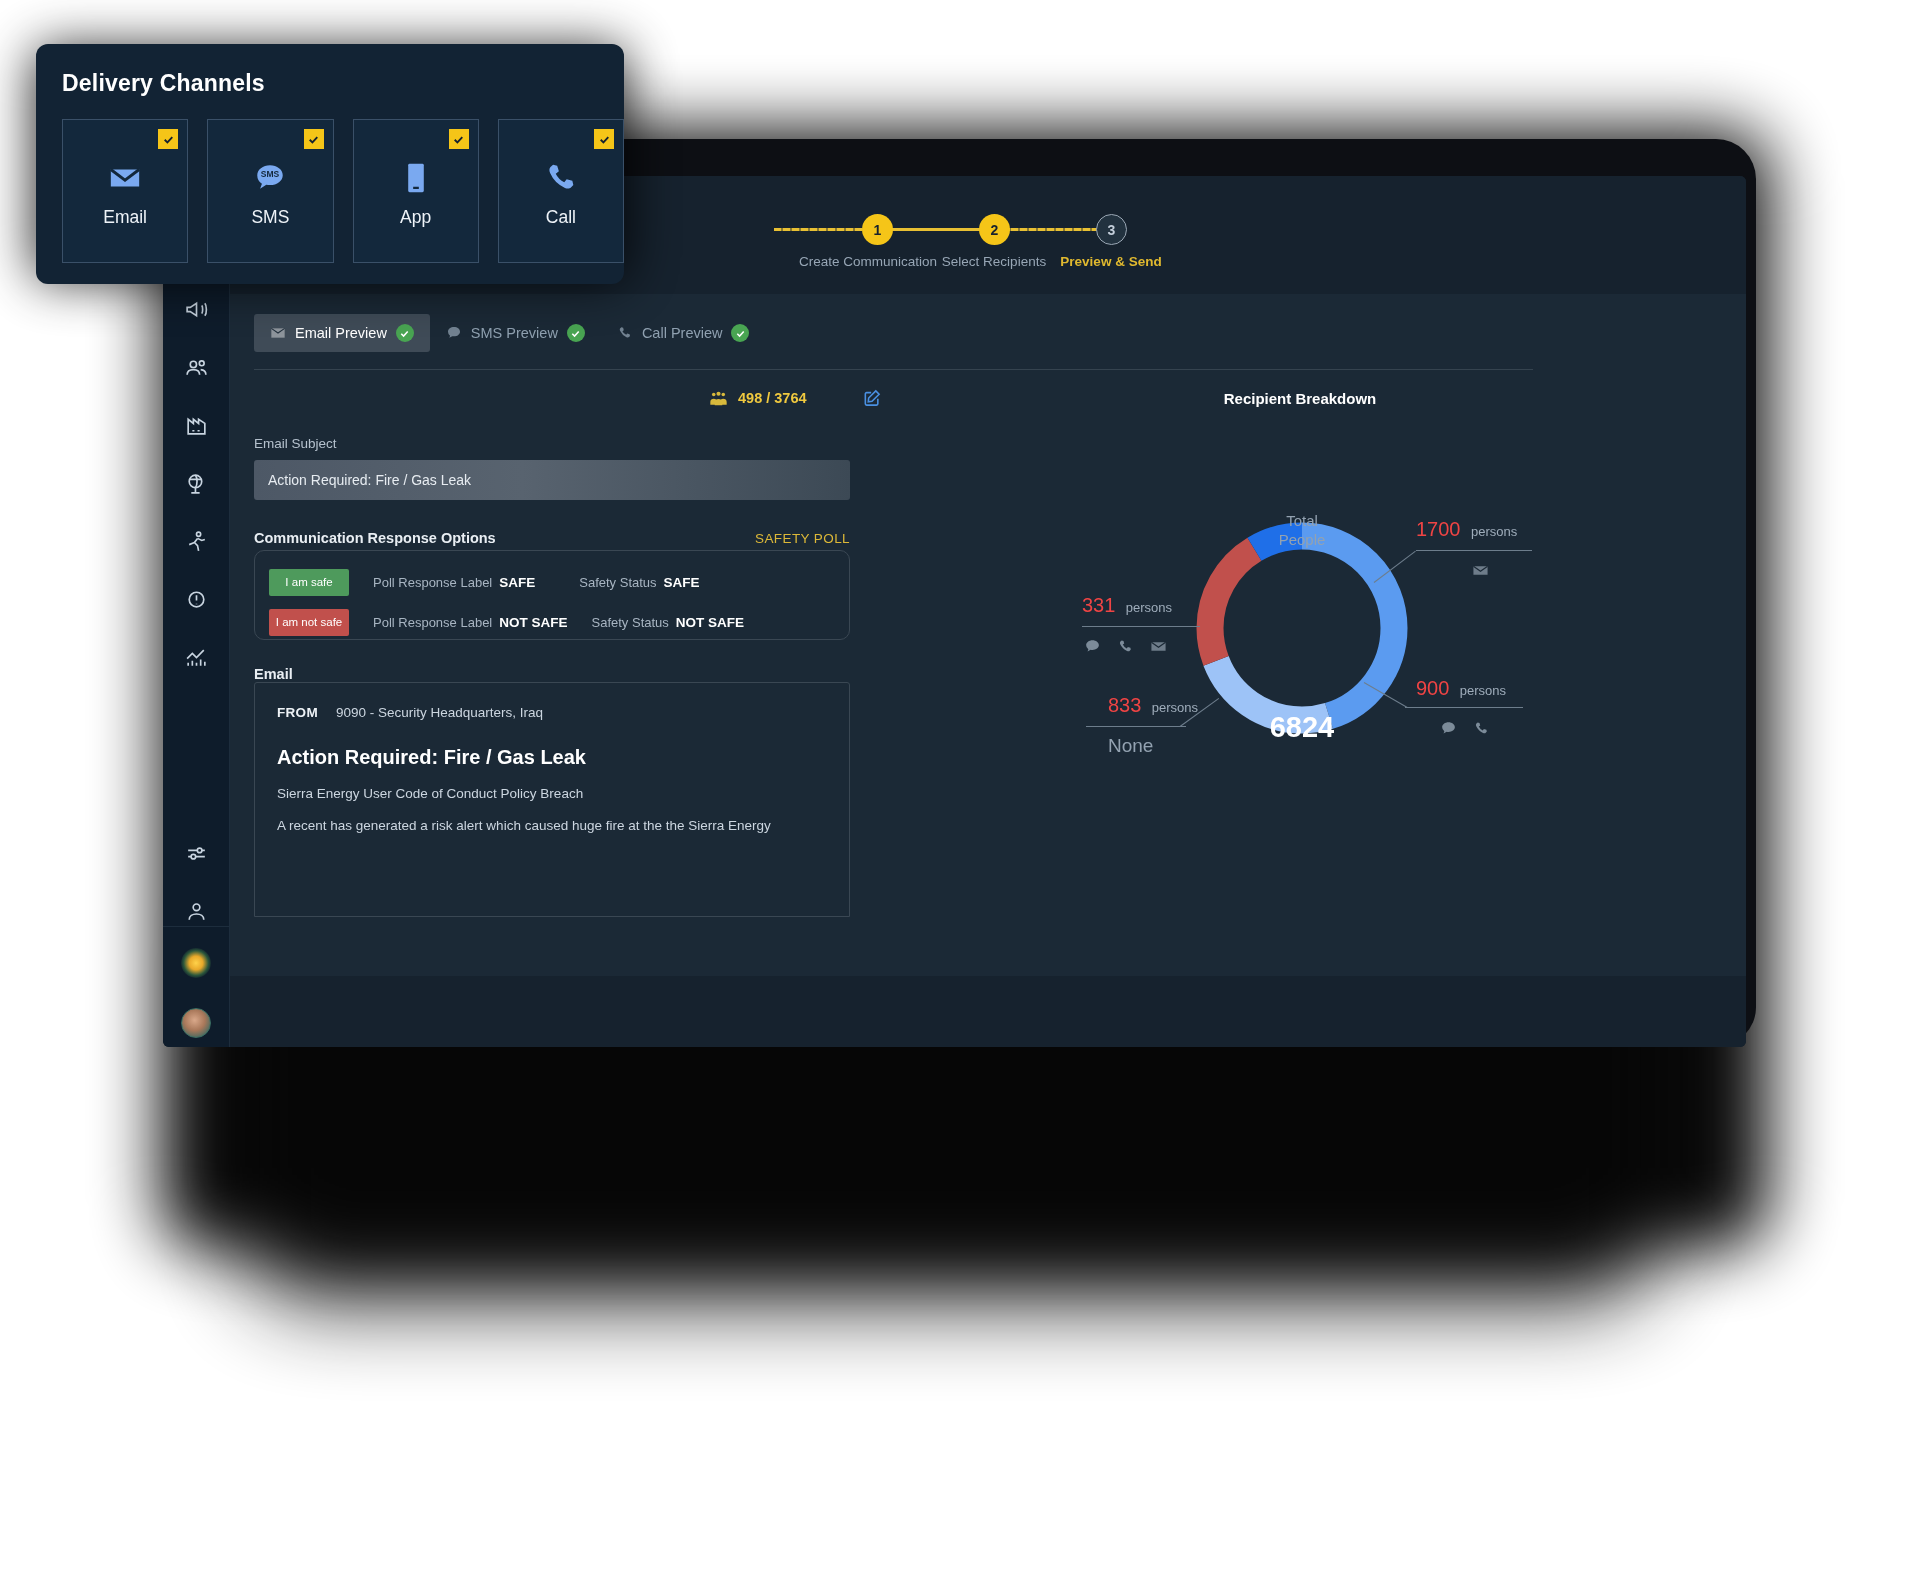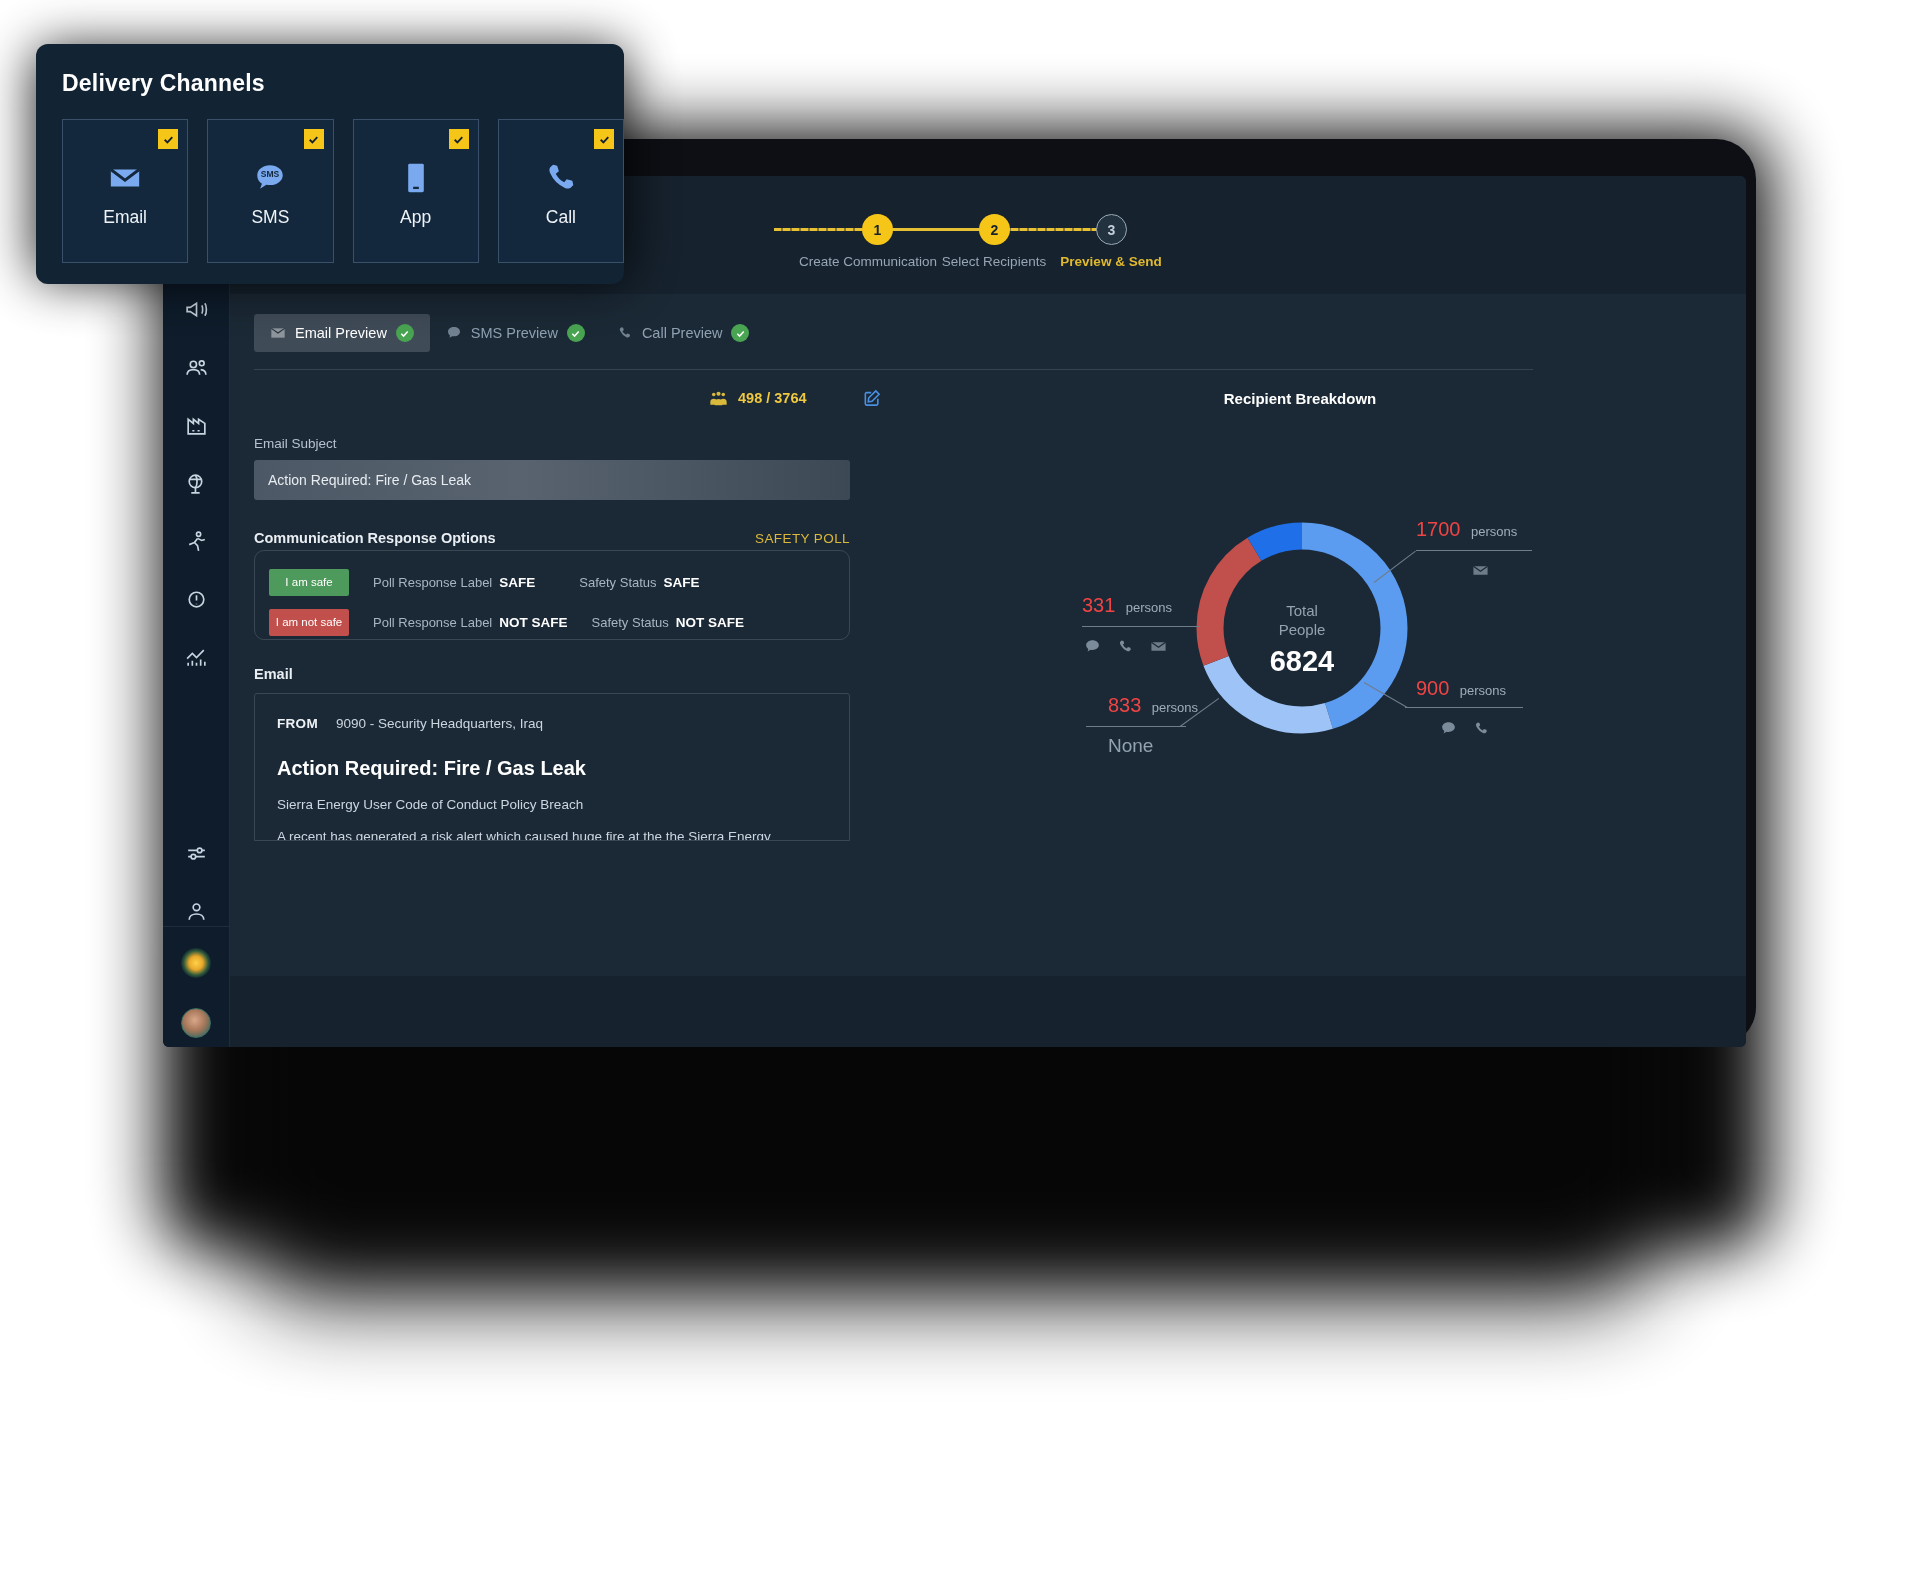--- a/index.html
+++ b/index.html
@@ -166,40 +166,40 @@
     font-size: 11.5px; color:#ffffff;
   }
   .pill.safe { background:#4e9a5c; }
   .pill.notsafe { background:#c1504c; }
   .resp-k { font-size: 13px; color:#a8b5c2; margin-left: 24px; }
   .resp-v { font-size: 13.5px; color:#ffffff; font-weight:700; margin-left: 7px; }
   .resp-k.sec { margin-left: 44px; }
 
   .email-title { margin-top: 26px; font-size: 14.5px; font-weight:700; color:#e9eef3; }
   .email-box {
-    margin-top: 11px; width: 596px; height: 148px;
+    width: 596px; height: 235px;
     border: 1px solid #3a4753; border-top-left-radius:3px; border-top-right-radius:3px;
     padding: 22px 22px 0 22px; overflow:hidden;
   }
   .from-line { display:flex; align-items:baseline; gap: 18px; }
   .from-k { font-size: 13.5px; font-weight:700; color:#eef2f6; letter-spacing:.3px; }
   .from-v { font-size: 13.5px; color:#ccd6e0; }
   .email-h1 { margin-top: 26px; font-size: 20px; font-weight:700; color:#ffffff; }
   .email-p { margin-top: 17px; font-size: 13.5px; color:#ccd6e0; }
 
   
   .right-col { position: absolute; left: 720px; top: 96px; width: 760px; height: 560px; }
   .breakdown-title {
     position:absolute; left: 190px; top: 0; width: 320px; text-align:center;
     font-size: 15px; font-weight: 700; color:#ffffff;
   }
   .donut-wrap { position:absolute; left: 236px; top: 122px; width: 232px; height: 232px; }
   .donut-center {
-    position:absolute; left:0; top:12px; width: 232px; height: 232px;
-    display:flex; flex-direction:column; align-items:center; justify-content:center;
+    position:absolute; left:0; top:0; width: 232px; height: 232px;
+    display:flex; flex-direction:column; align-items:center; justify-content:space-between;
   }
   .donut-lab { font-size: 15px; color:#93a2b1; line-height: 1.25; text-align:center; }
   .donut-val { font-size: 29px; font-weight:700; color:#ffffff; margin-top: 5px; }
 
   .leader { position:absolute; background:#6d7d8c; height:1px; }
   .leader-d { position:absolute; background:#6d7d8c; transform-origin: left center; height:1px; }
 
   .lbl { position:absolute; white-space:nowrap; }
   .lbl .num { font-size: 20px; color:#ef4444; }
   .lbl .unit { font-size: 13px; color:#9fadbb; margin-left: 6px; }

